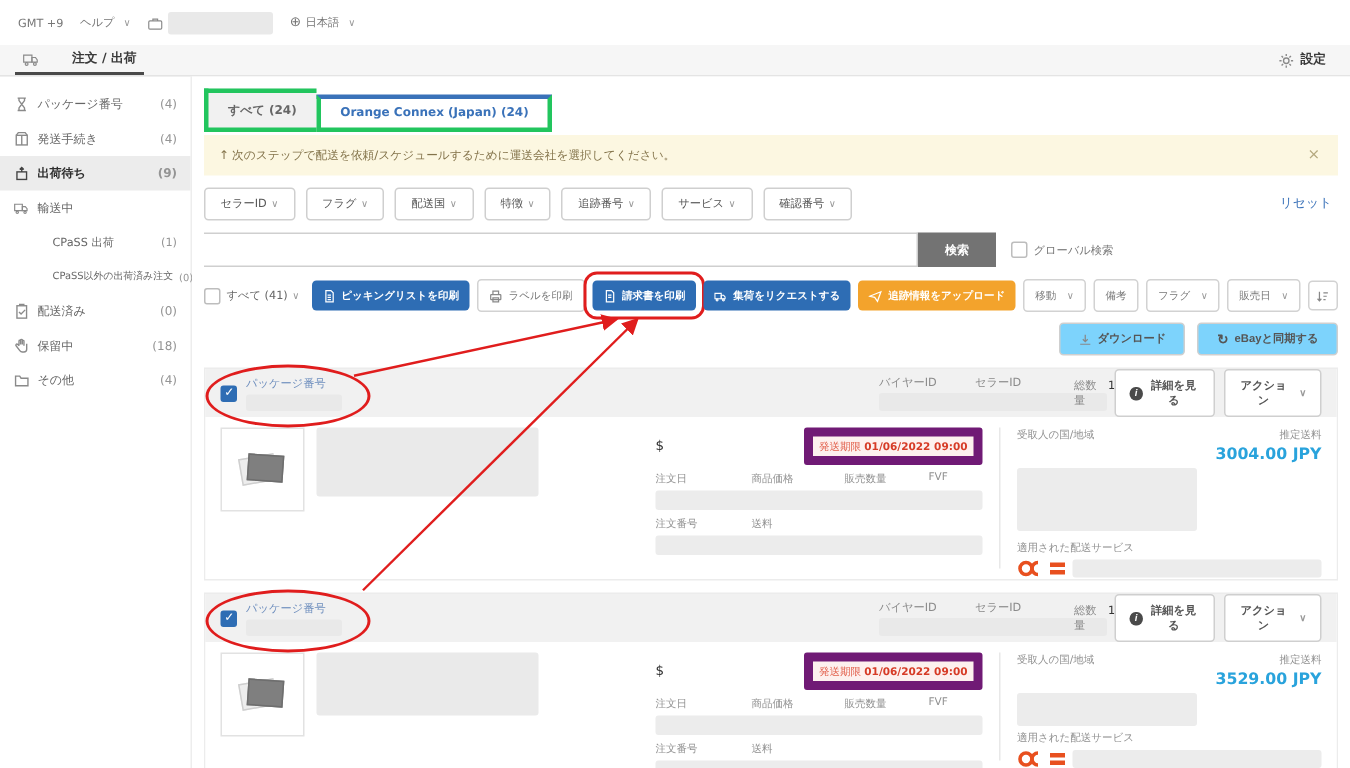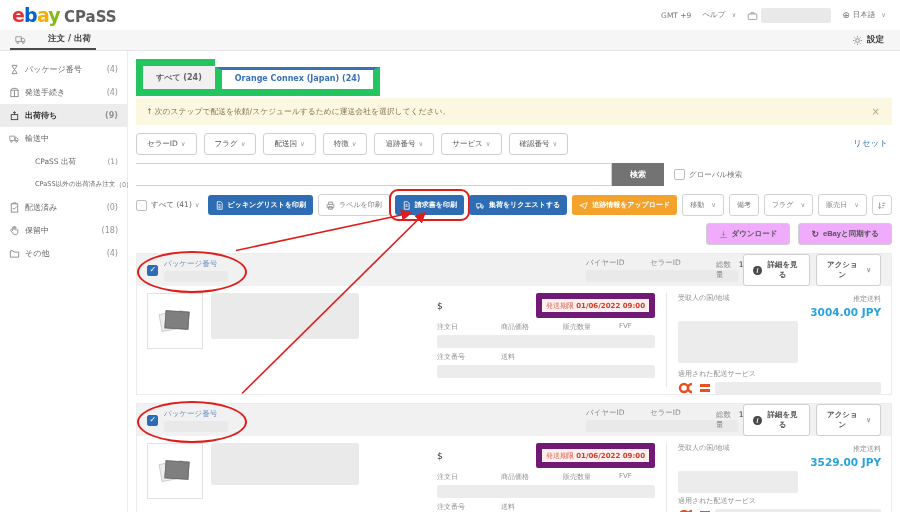--- a/index.html
+++ b/index.html
@@ -35,21 +35,21 @@
   .side-item.child { padding-left:30px; font-size:7.5px; }
   .side-item.tiny { font-size:6.6px; }
   .si { width:11px; height:11px; flex-shrink:0; }
   .si path, .si rect, .si circle { fill:none; stroke:#8a8a8a; stroke-width:1; }
   .active .si path, .active .si rect, .active .si circle { stroke:#444; }
 
   .main { flex:1; padding:8px 8px 0 8px; position:relative; background:#fff; }
 
   
   .tabs { display:flex; align-items:flex-end; }
-  .tab { padding:6px 13px; font-size:8px; font-weight:bold; border:7px solid #22c55e; cursor:pointer; }
+  .tab { padding:6px 13px; font-size:8px; font-weight:bold; border:3px solid #22c55e; cursor:pointer; }
   .tab.inactive { background:#f1f1f1; color:#666; border-right:none; }
   .tab.active { background:#fff; border-top:3px solid #3a72b9; color:#3a72b9; padding-top:4px; }
 
   
   .notice { margin-top:2px; background:#fcf7e1; padding:8px 10px; font-size:7.8px; color:#83734a; display:flex; justify-content:space-between; align-items:center; }
   .up-arrow::before { content:"↑"; font-size:8px; margin-right:2px; color:#83734a; }
   .close-x { color:#b4a87e; font-size:10px; cursor:pointer; padding:0 2px; }
   .close-x::after { content:"×"; }
 
   
@@ -75,21 +75,21 @@
   .tbtn.blue { background:#2e6db4; color:#fff; }
   .tbtn.plain { background:#fff; border:1px solid #d2d2d2; color:#787878; font-weight:normal; }
   .tbtn.orange { background:#f3a32c; color:#fff; }
   .ti { width:9px; height:9px; }
   .ti path, .ti rect, .ti circle { fill:none; stroke:#fff; stroke-width:1.1; }
   .ti.gray path, .ti.gray rect { stroke:#888; }
   .red-box { outline:2.5px solid #e01d1d; outline-offset:4px; }
   .sort-btn { width:20px; height:20px; border:1px solid #d2d2d2; background:#fff; border-radius:3px; display:flex; align-items:center; justify-content:center; cursor:pointer; }
 
   .row2 { display:flex; justify-content:flex-end; gap:8px; margin-top:7px; }
-  .r2btn { border:1px solid #cfcfcf; background:#f0abfc; border-radius:3px; padding:5px 12px; font-size:7.5px; font-weight:bold; color:#555; display:flex; align-items:flex-end; gap:4px; cursor:pointer; }
+  .r2btn { border:1px solid #cfcfcf; background:#7dd3fc; border-radius:3px; padding:5px 12px; font-size:7.5px; font-weight:bold; color:#555; display:flex; align-items:flex-end; gap:4px; cursor:pointer; }
   .sync-glyph::before { content:"↻"; font-size:9px; color:#555; }
 
   
   .card { margin-top:8px; border:1px solid #ececec; }
   .card-hdr { height:32px; background:#f1f1f1; display:flex; align-items:center; padding:0 10px; }
   .pkg-wrap { position:relative; display:flex; align-items:center; gap:6px; }
   .pkg-wrap::after { content:""; position:absolute; left:-10px; top:-8px; width:106px; height:38px; border:2px solid #e01d1d; border-radius:50%; pointer-events:none; }
   .pkg-col { display:flex; flex-direction:column; gap:2px; }
   .pkg-lbl { font-size:7.5px; color:#6f8fbe; }
   .hdr-ids { margin-left:358px; width:116px; display:flex; flex-direction:column; gap:2px; }
@@ -137,24 +137,20 @@
   .ph .back { position:absolute; left:0; top:3px; width:24px; height:18px; background:#ededed; border:1px solid #cfcfcf; transform:rotate(-10deg); }
   .ph .front { position:absolute; left:5px; top:2px; width:24px; height:18px; background:#7f7f7f; border:1px solid #6e6e6e; transform:rotate(4deg); }
 
   
   #anno { position:absolute; left:0; top:0; width:900px; height:512px; pointer-events:none; z-index:40; }
 </style>
 </head>
 <body>
 
 <div class="hdr">
-  <div class="brand">
-    <span class="logo"><span class="l1">e</span><span class="l2">b</span><span class="l3">a</span><span class="l4">y</span></span>
-    <span class="logo-prod">CPaSS</span>
-  </div>
   <div class="hdr-right">
     <span class="hdr-item">GMT +9</span>
     <span class="hdr-item chev">
         <span>ヘルプ</span>
       </span>
     <span class="hdr-item">
       <svg class="si" viewBox="0 0 14 12">
           <rect x="1.5" y="4" width="11" height="7" rx="1" fill="#5a5a5a" stroke="none"></rect>
           <path d="M5 4V2.5h4V4" stroke="#5a5a5a"></path>
         </svg>

